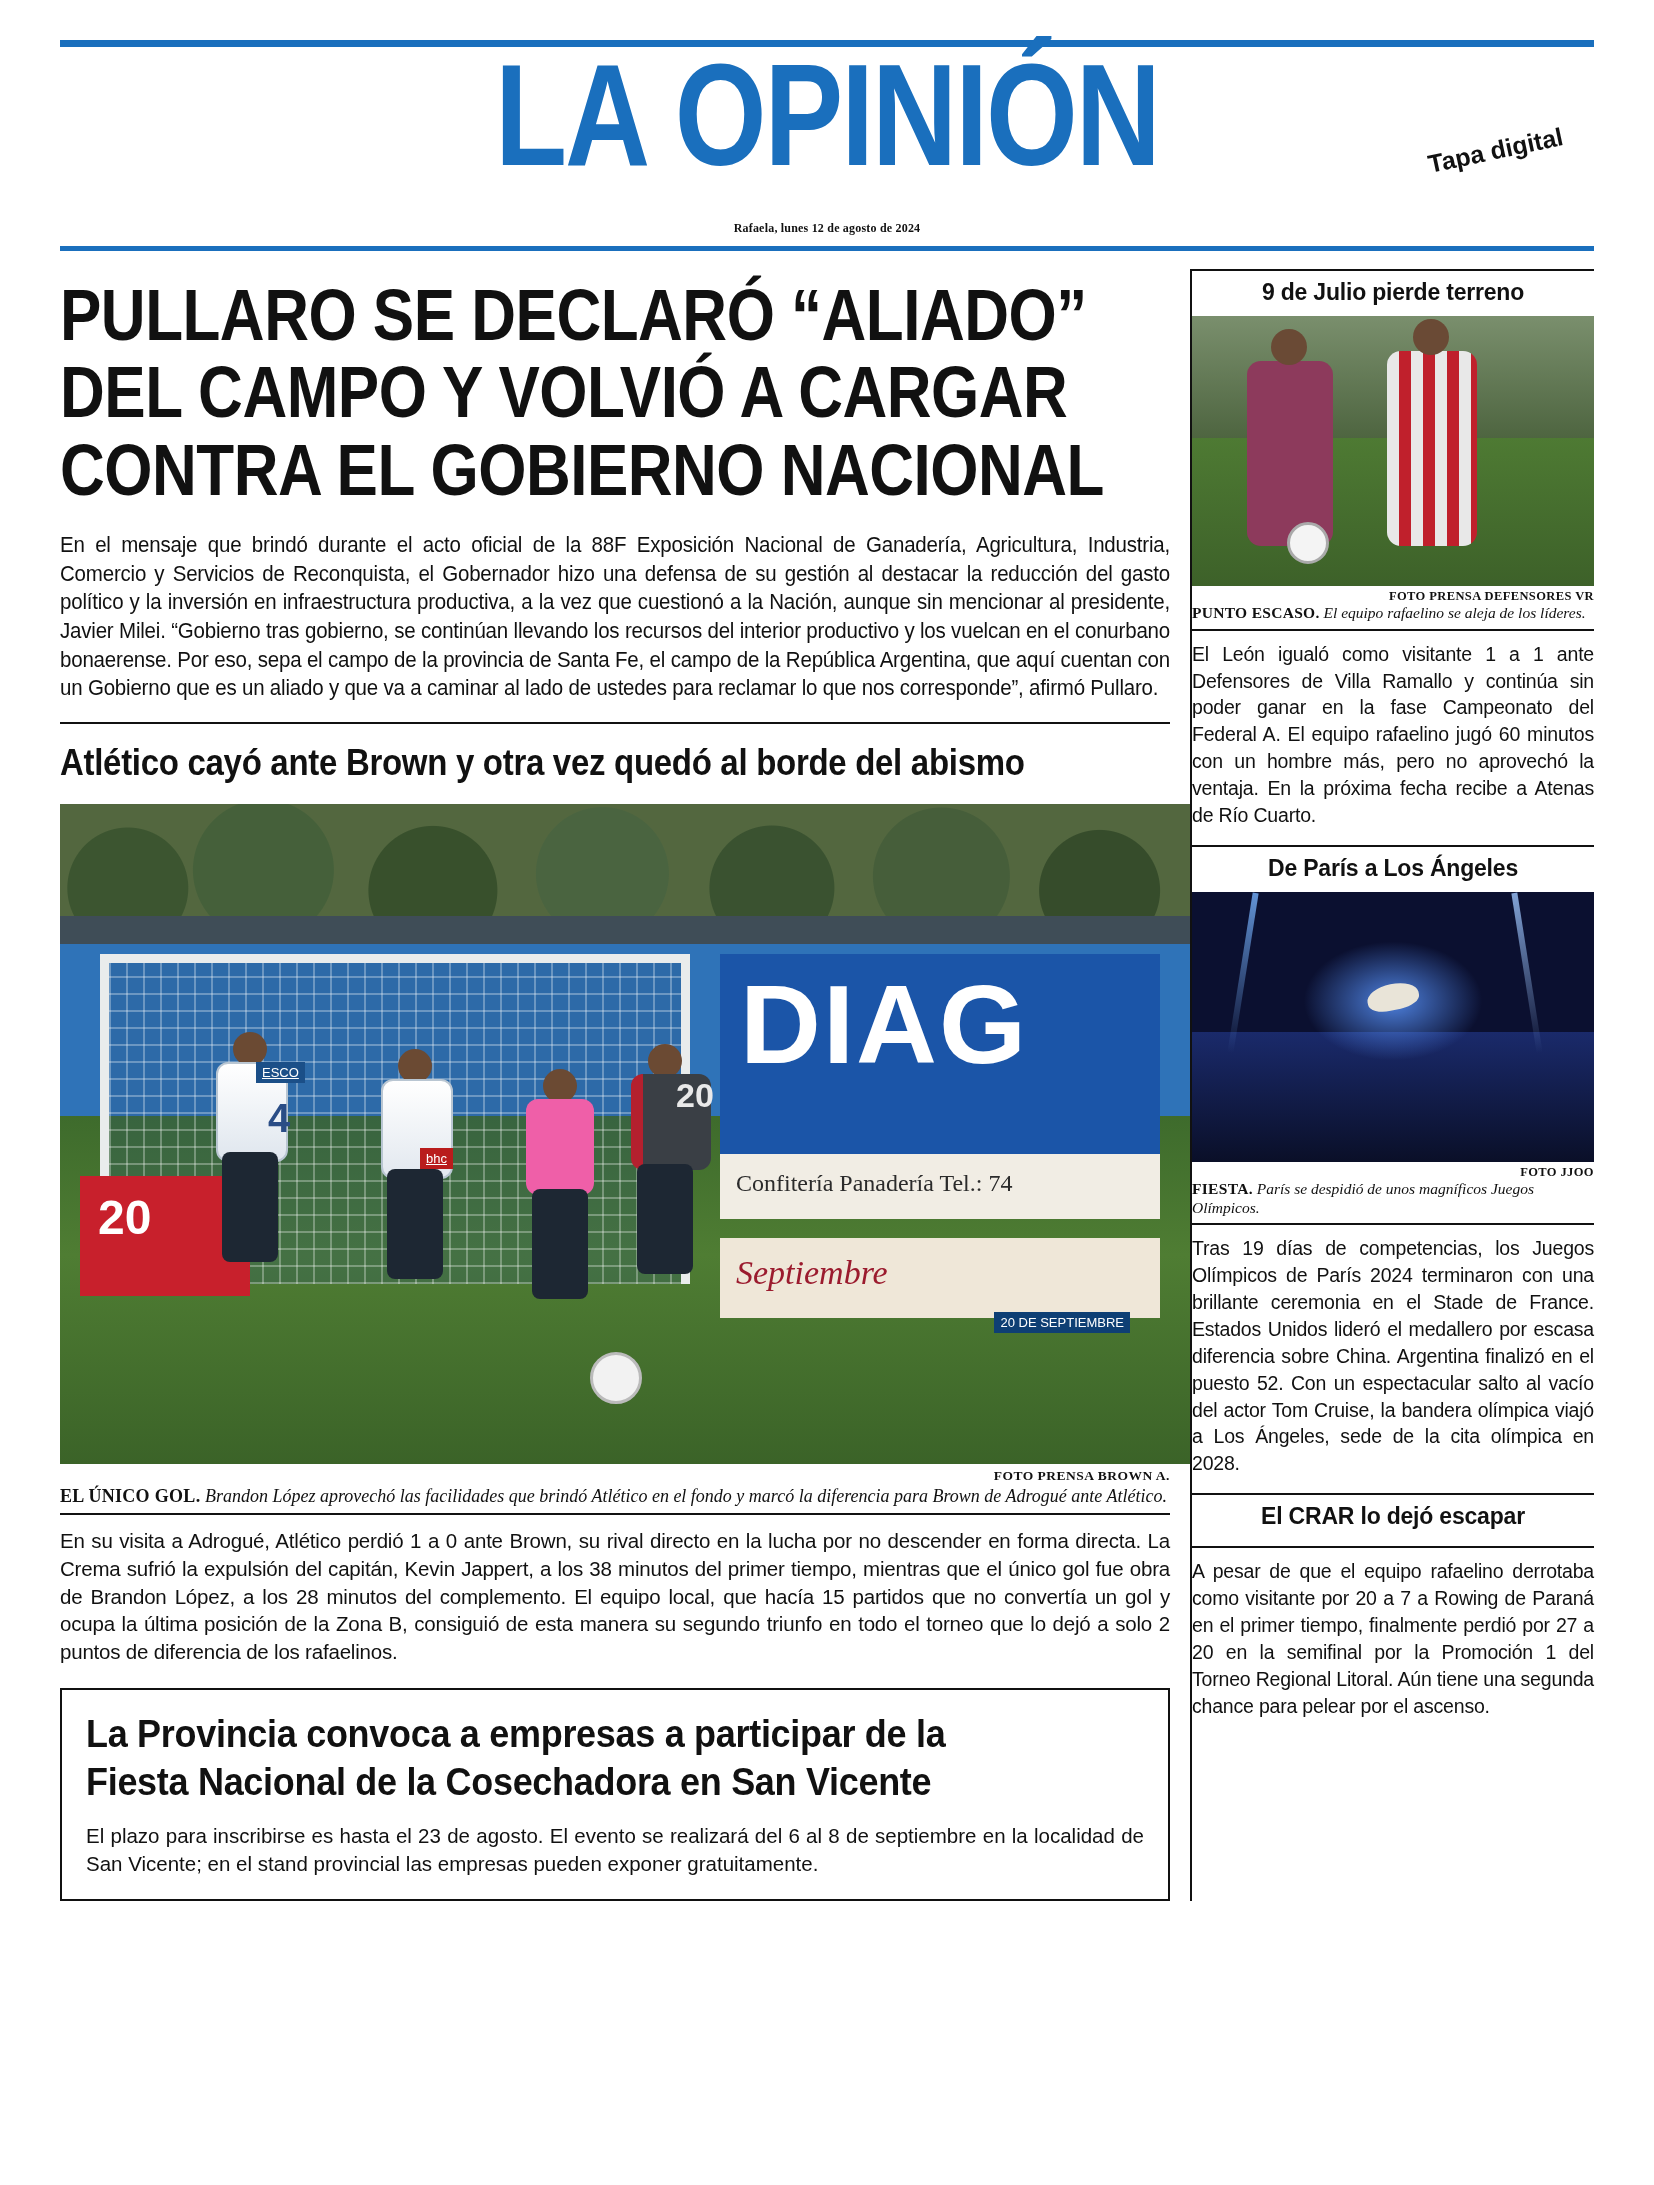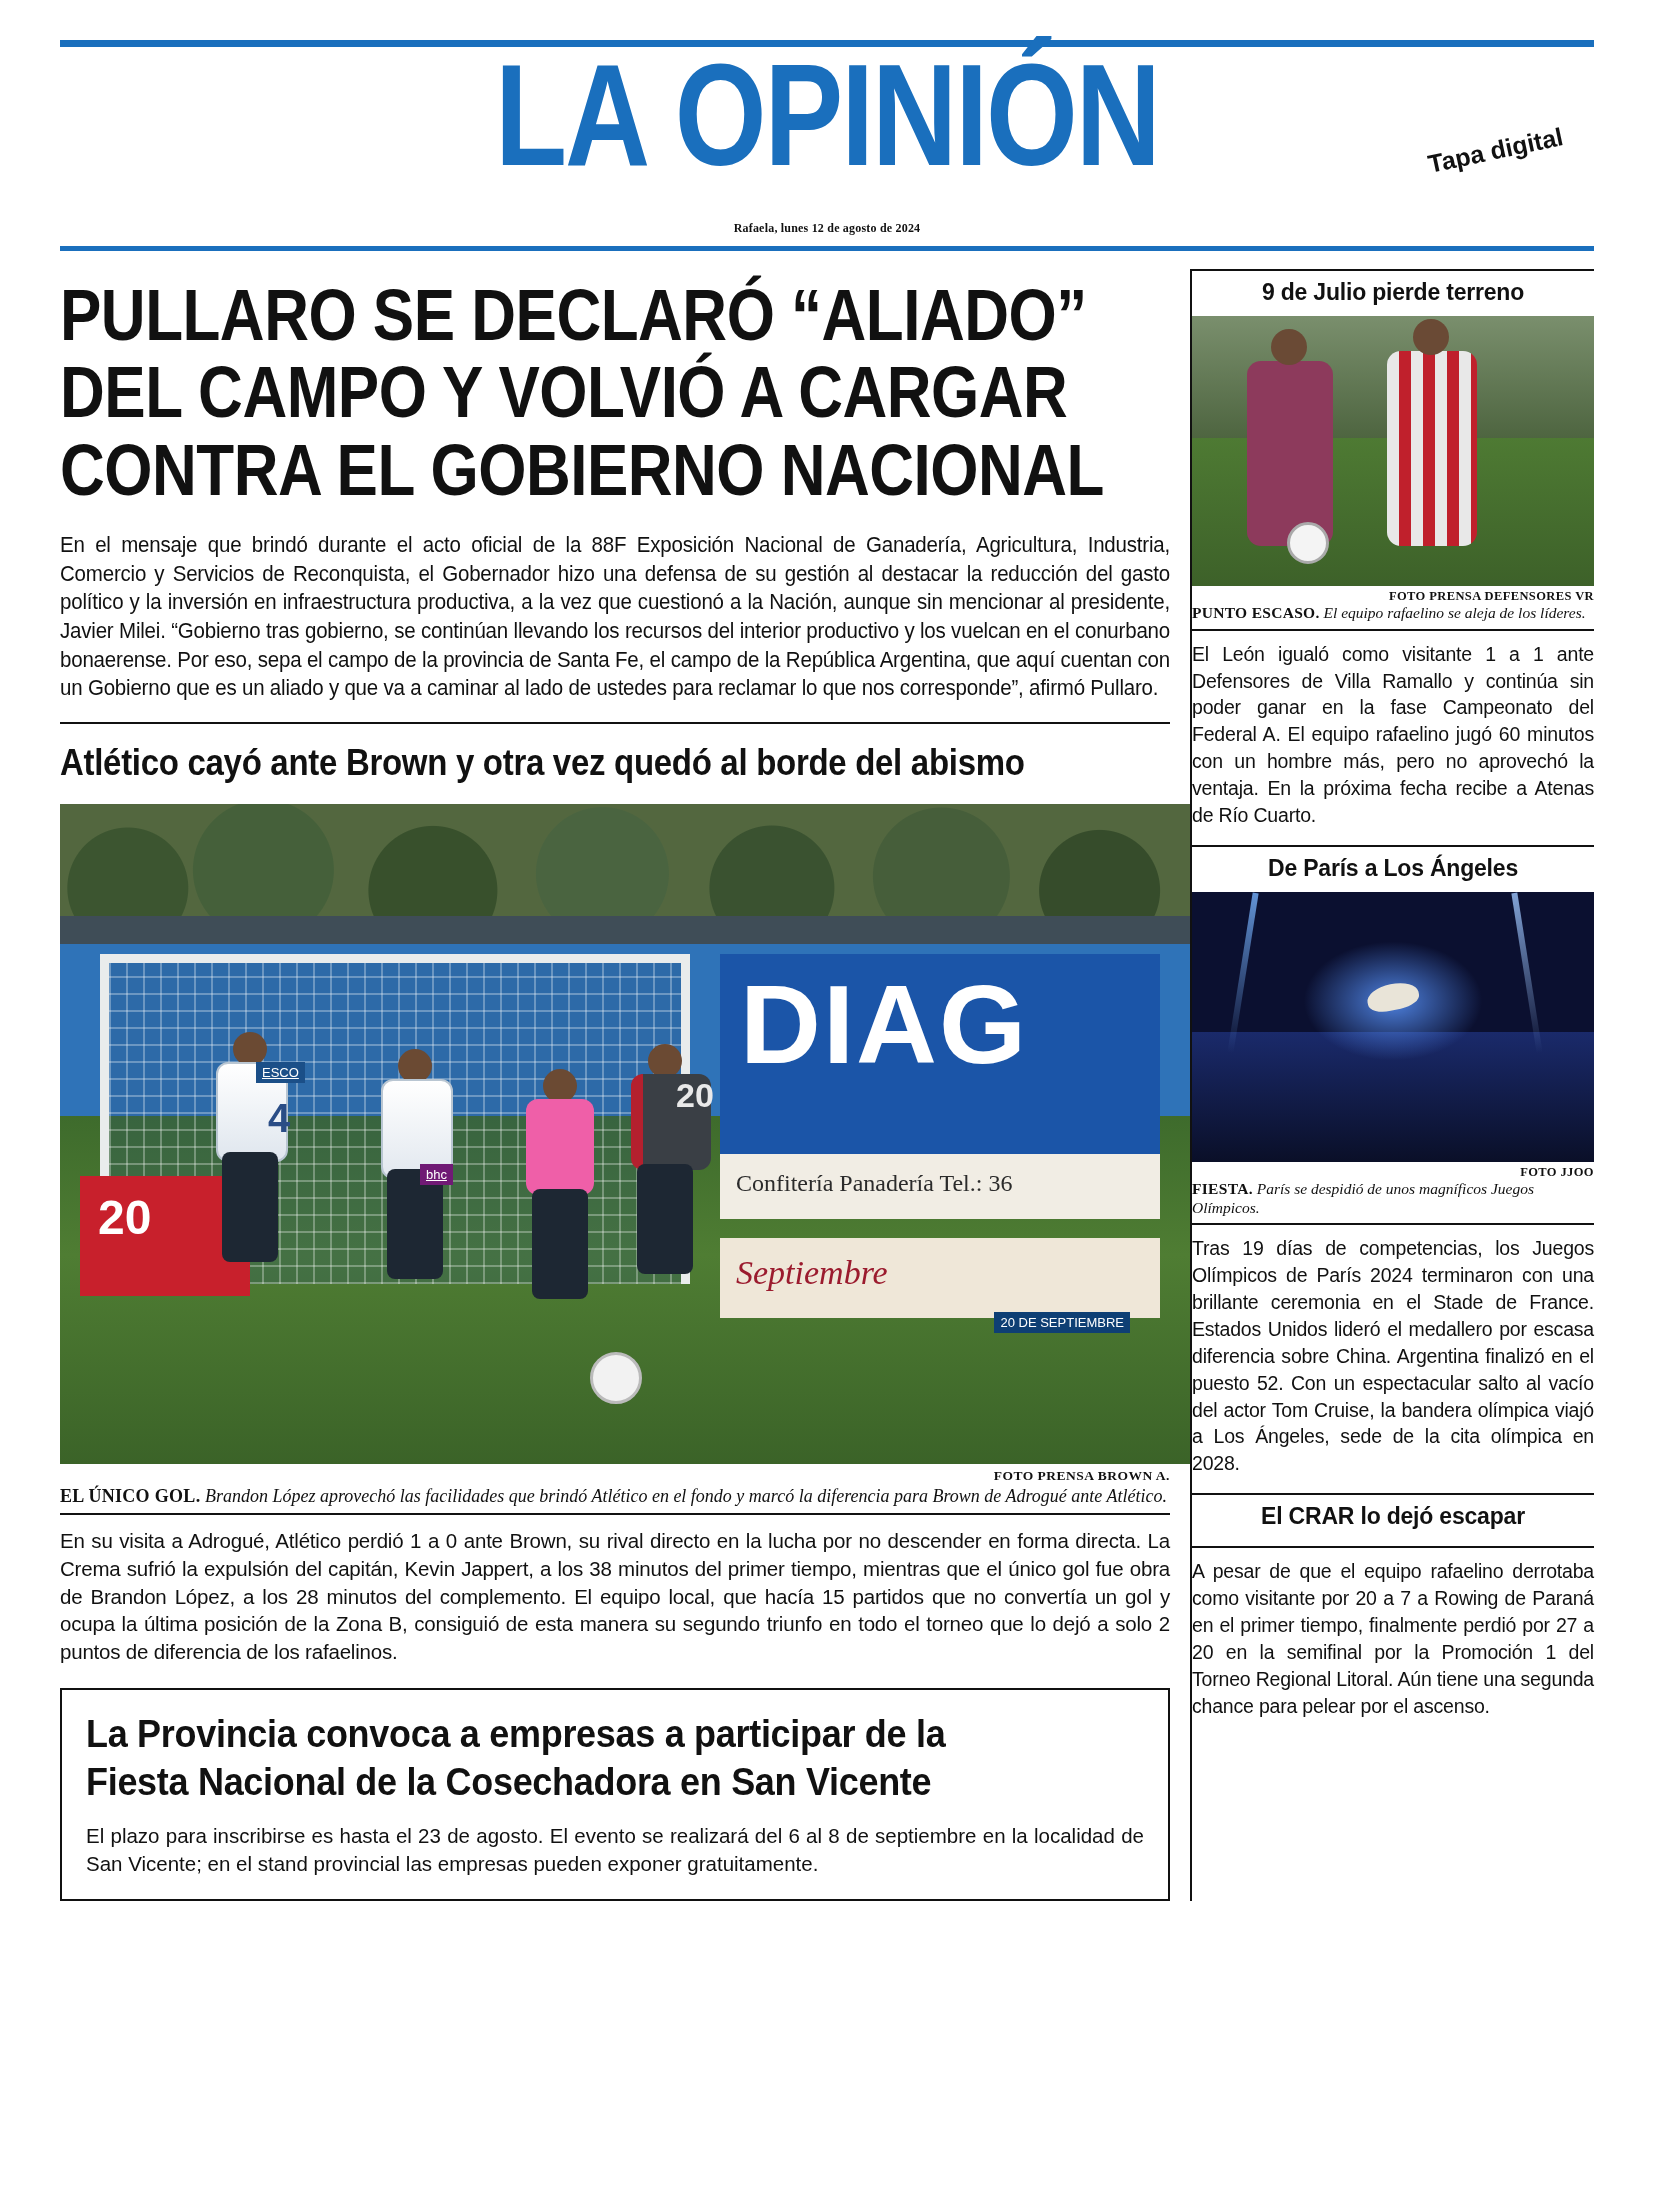--- a/index.html
+++ b/index.html
@@ -311,21 +311,21 @@
         <div class="mp-trees"></div>
         <div class="mp-wall"></div>
         <div class="mp-wall2"></div>
         <div class="mp-grass"></div>
         <div class="mp-goal"></div>
 
         <div class="mp-banner-diag">
           <span>DIAG</span>
         </div>
         <div class="mp-banner-white">
-          <span>Confitería Panadería        Tel.: 36</span>
+          <span>Confitería Panadería        Tel.: 74</span>
         </div>
         <div class="mp-banner-sept">
           <span>Septiembre</span>
         </div>
         <div class="mp-banner-red">
           <i>20</i>
         </div>
 
         <div class="mp-chip" style="right:60px; top:508px;">20 DE SEPTIEMBRE</div>
 
@@ -335,21 +335,21 @@
           <div class="legs"></div>
         </div>
         <div class="mp-chip" style="left:196px; top:258px; background:#1b4f88;text-decoration:underline;">ESCO</div>
         <div style="position:absolute; left:208px; top:292px; font-size:40px; font-weight:bold; color:#2a4d86; font-family:'Liberation Sans',sans-serif;">4</div>
 
         <div class="pl" style="left:355px; top:245px;">
           <div class="head"></div>
           <div class="torso" style="background:linear-gradient(#ffffff,#e2e8ef); border:2px solid #b9c6d2;"></div>
           <div class="legs"></div>
         </div>
-        <div class="mp-chip" style="left:360px; top:360px; background:#701a75;text-decoration:underline;">bhc</div>
+        <div class="mp-chip" style="left:360px; top:344px; background:#b91c1c;text-decoration:underline;">bhc</div>
 
         <div class="pl" style="left:500px; top:265px;">
           <div class="head"></div>
           <div class="torso" style="background:#ef5fa8;"></div>
           <div class="legs"></div>
         </div>
 
         <div class="pl" style="left:605px; top:240px;">
           <div class="head"></div>
           <div class="torso" style="background:#3a3f45; border-left:12px solid #b4202e;"></div>

